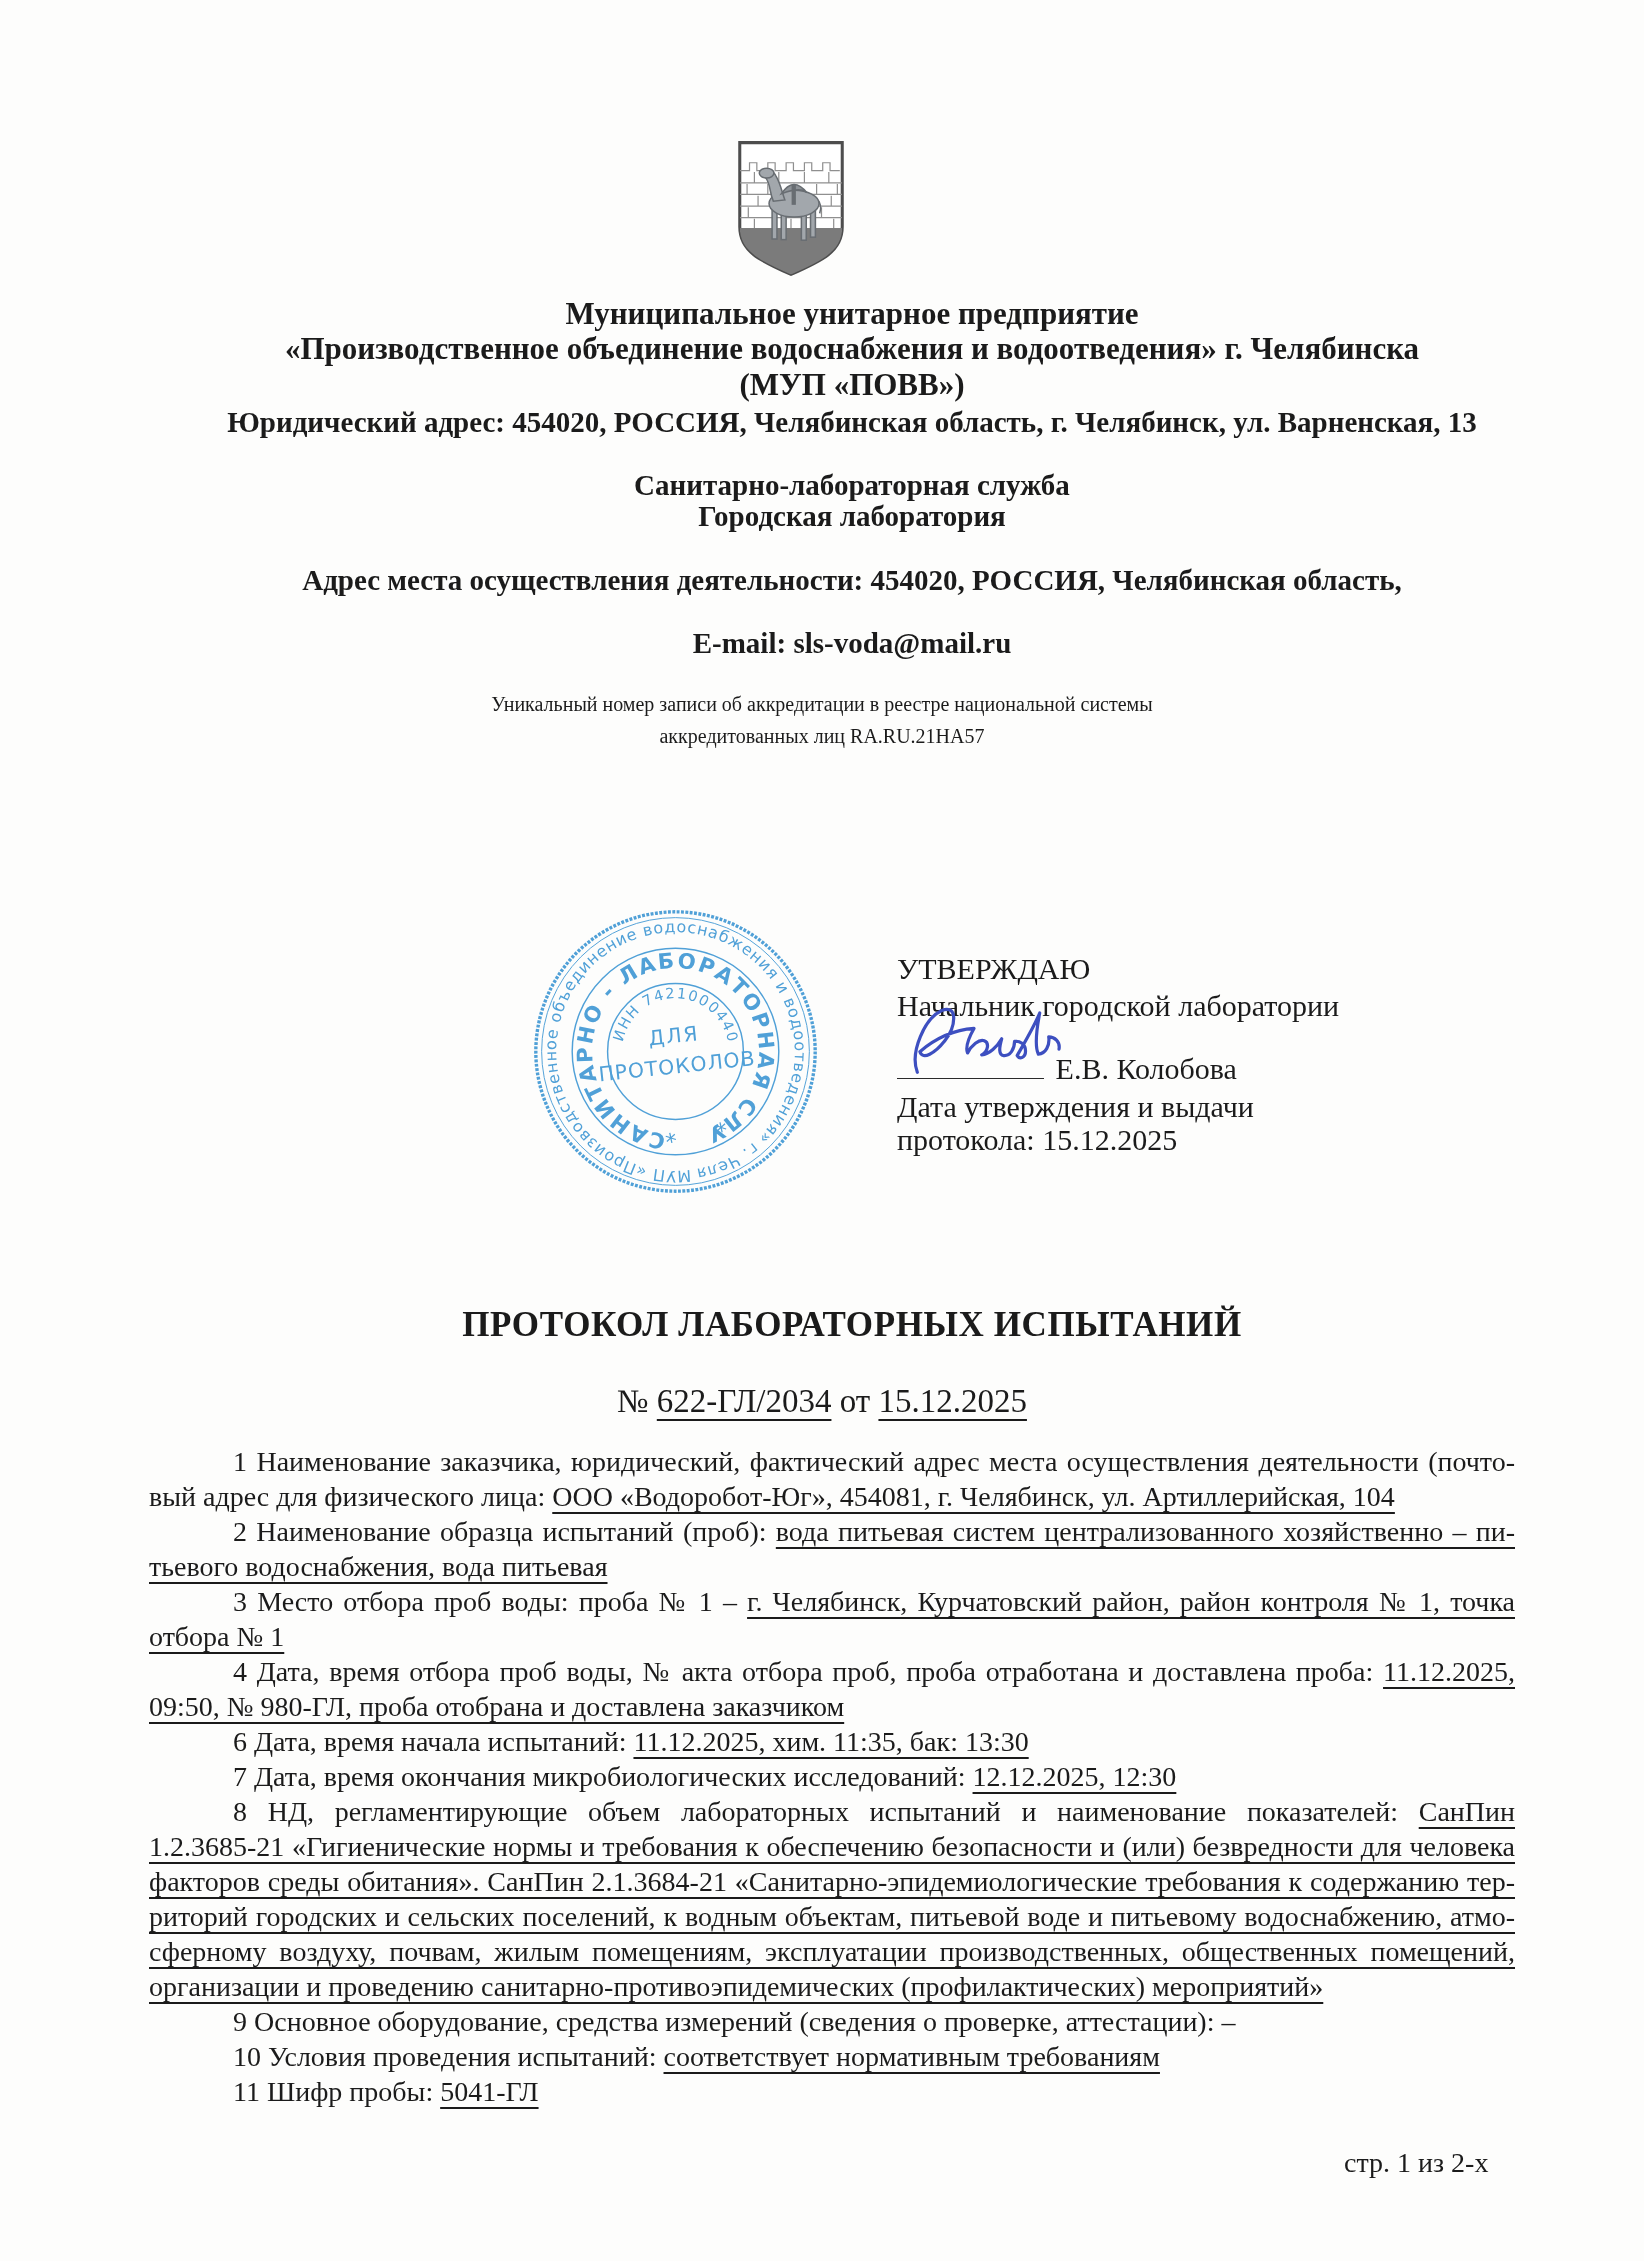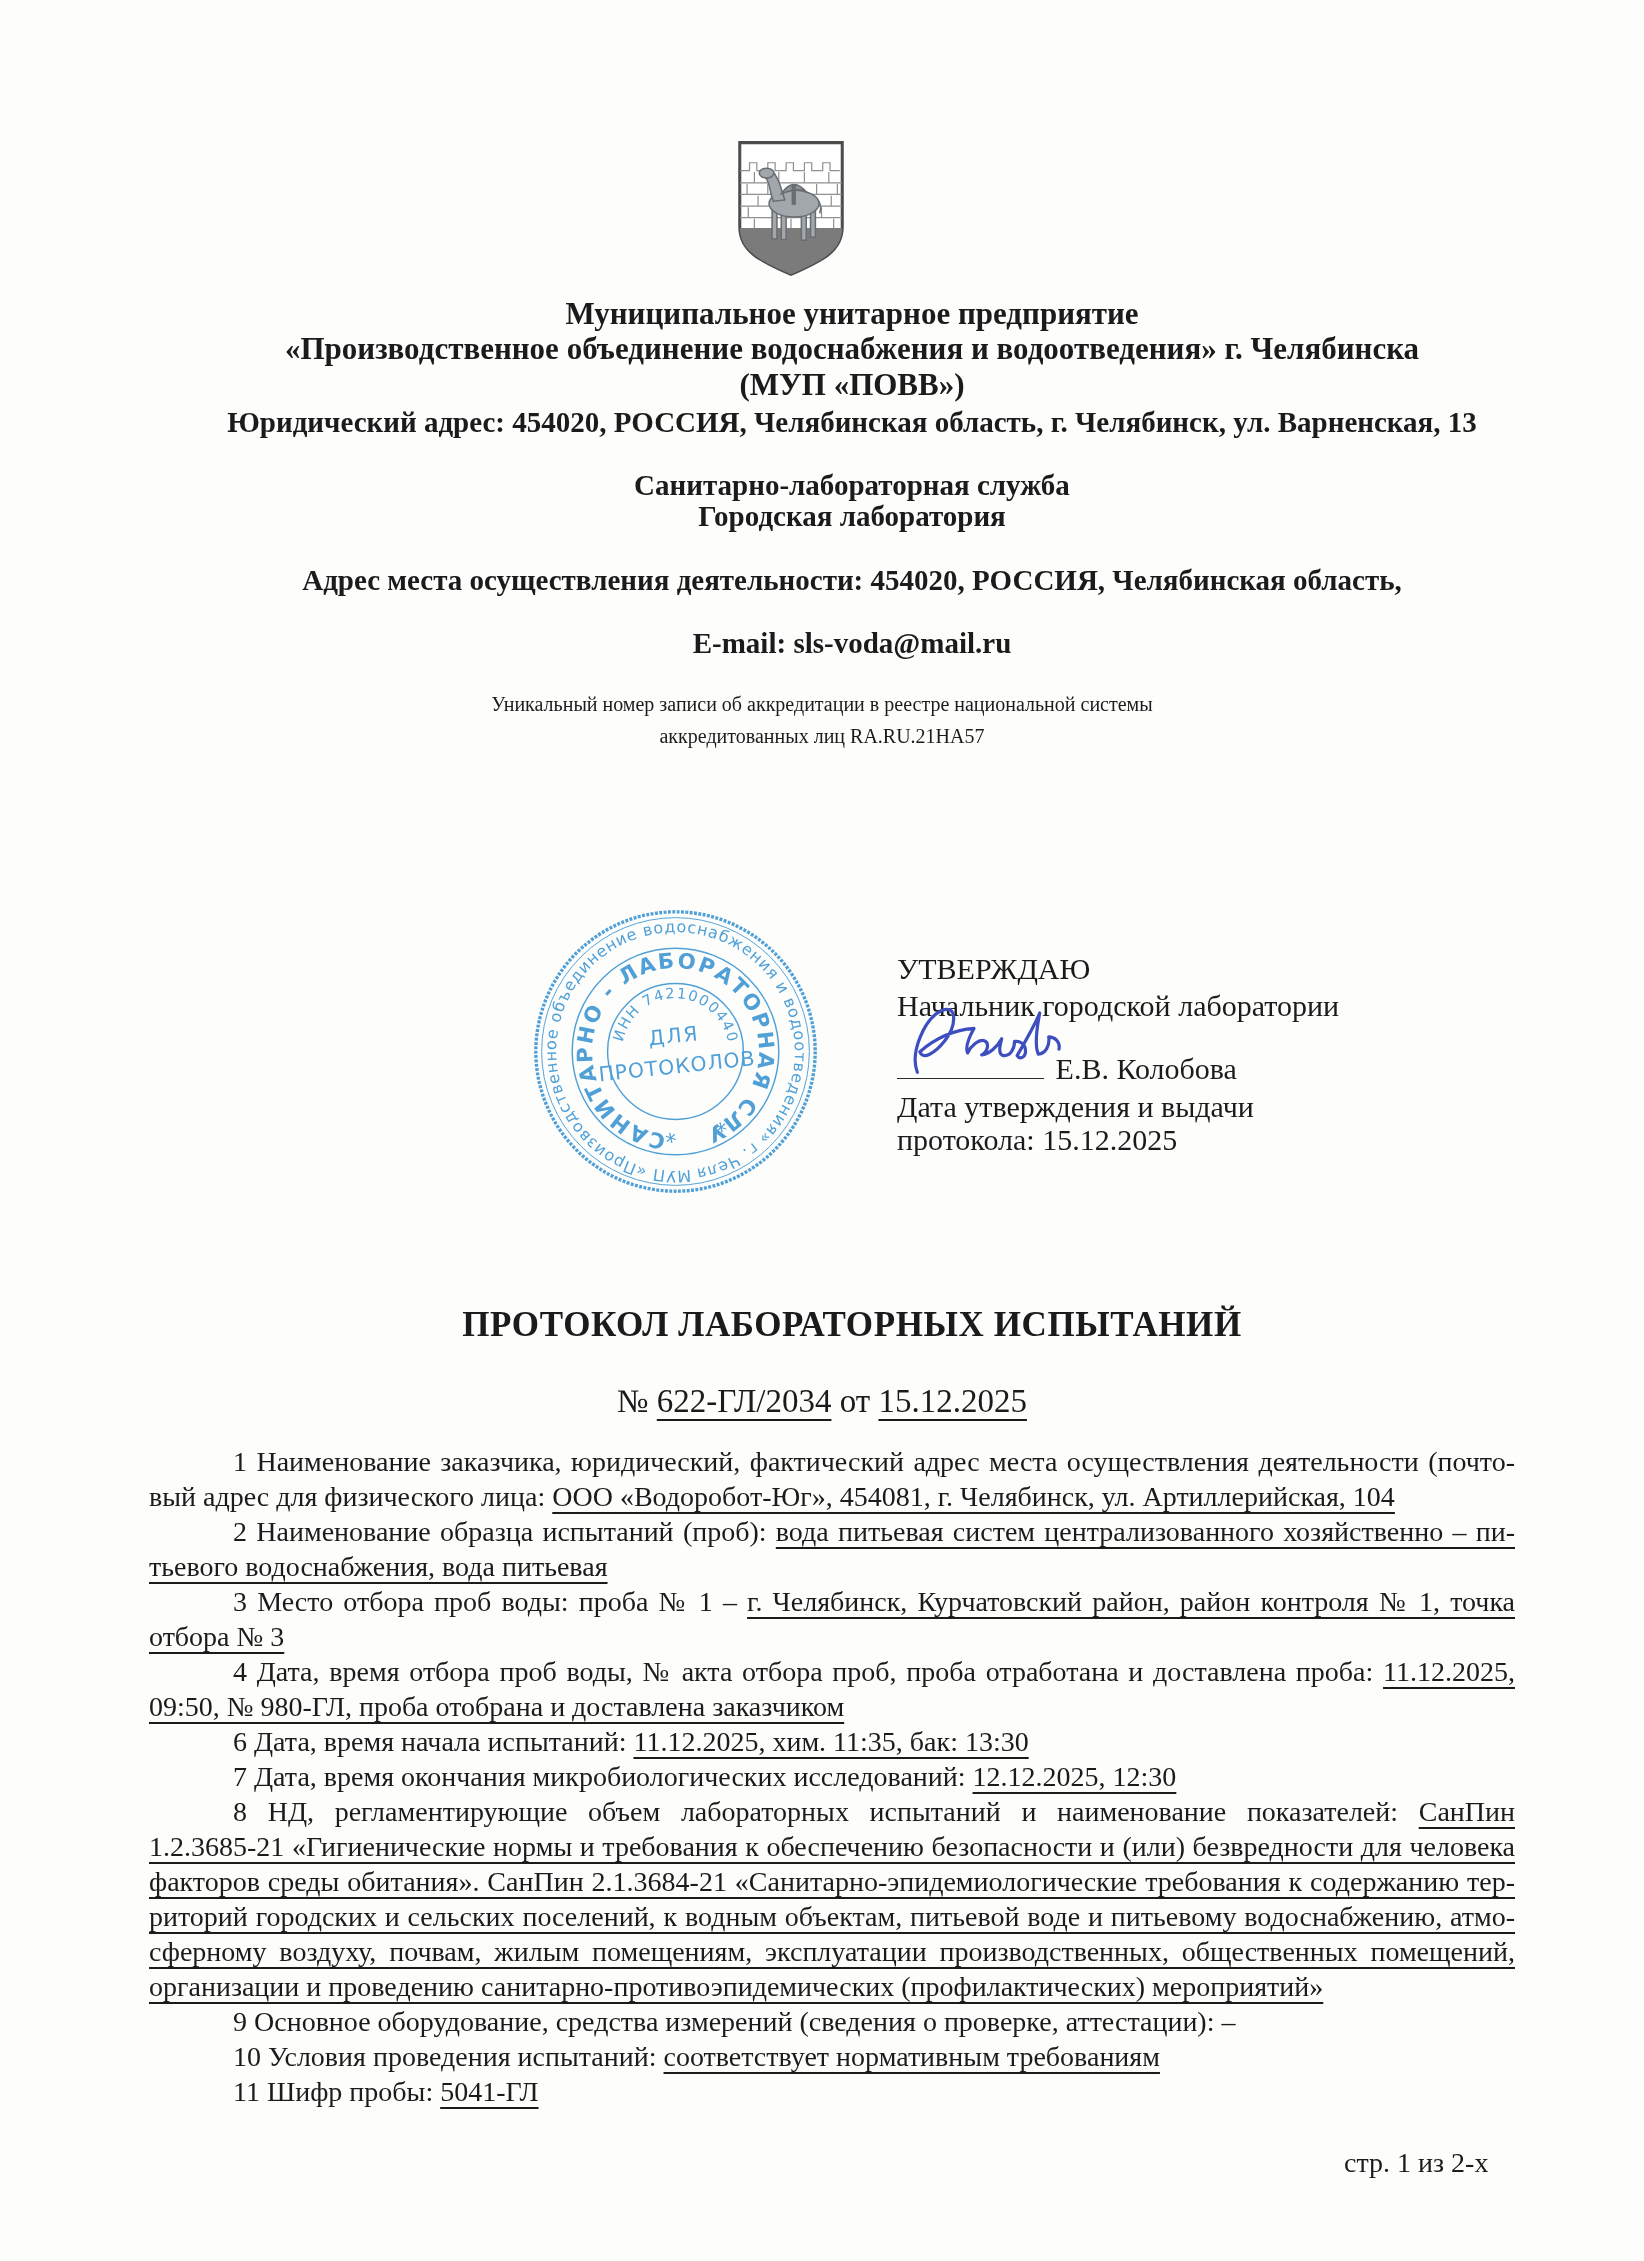--- a/index.html
+++ b/index.html
@@ -115,21 +115,21 @@
 
   <div class="cline b f55" style="top:1305px">ПРОТОКОЛ ЛАБОРАТОРНЫХ ИСПЫТАНИЙ</div>
   <div class="cline f52" style="top:1383px"><span>№ </span><span class="unum">622-ГЛ/2034</span><span> от </span><span class="unum">15.12.2025</span></div>
 
   <div class="body-block">
       <div class="line ind j"><span>1 Наименование заказчика, юридический, фактический адрес места осуществления деятельности (почто-</span></div>
       <div class="line"><span>вый адрес для физического лица: </span><span class="useg">ООО «Водоробот-Юг», 454081, г. Челябинск, ул. Артиллерийская, 104</span></div>
       <div class="line ind j"><span>2 Наименование образца испытаний (проб): </span><span class="useg">вода питьевая систем централизованного хозяйственно – пи-</span></div>
       <div class="line"><span class="useg">тьевого водоснабжения, вода питьевая</span></div>
       <div class="line ind j"><span>3 Место отбора проб воды: проба № 1 – </span><span class="useg">г. Челябинск, Курчатовский район, район контроля № 1, точка</span></div>
-      <div class="line"><span class="useg">отбора № 3</span></div>
+      <div class="line"><span class="useg">отбора № 1</span></div>
       <div class="line ind j"><span>4 Дата, время отбора проб воды, № акта отбора проб, проба отработана и доставлена проба: </span><span class="useg">11.12.2025,</span></div>
       <div class="line"><span class="useg">09:50, № 980-ГЛ, проба отобрана и доставлена заказчиком</span></div>
       <div class="line ind"><span>6 Дата, время начала испытаний: </span><span class="useg">11.12.2025, хим. 11:35, бак: 13:30</span></div>
       <div class="line ind"><span>7 Дата, время окончания микробиологических исследований: </span><span class="useg">12.12.2025, 12:30</span></div>
       <div class="line ind j"><span>8 НД, регламентирующие объем лабораторных испытаний и наименование показателей: </span><span class="useg">СанПин</span></div>
       <div class="line j"><span class="useg">1.2.3685-21 «Гигиенические нормы и требования к обеспечению безопасности и (или) безвредности для человека</span></div>
       <div class="line j"><span class="useg">факторов среды обитания». СанПин 2.1.3684-21 «Санитарно-эпидемиологические требования к содержанию тер-</span></div>
       <div class="line j"><span class="useg">риторий городских и сельских поселений, к водным объектам, питьевой воде и питьевому водоснабжению, атмо-</span></div>
       <div class="line j"><span class="useg">сферному воздуху, почвам, жилым помещениям, эксплуатации производственных, общественных помещений,</span></div>
       <div class="line"><span class="useg">организации и проведению санитарно-противоэпидемических (профилактических) мероприятий»</span></div>

